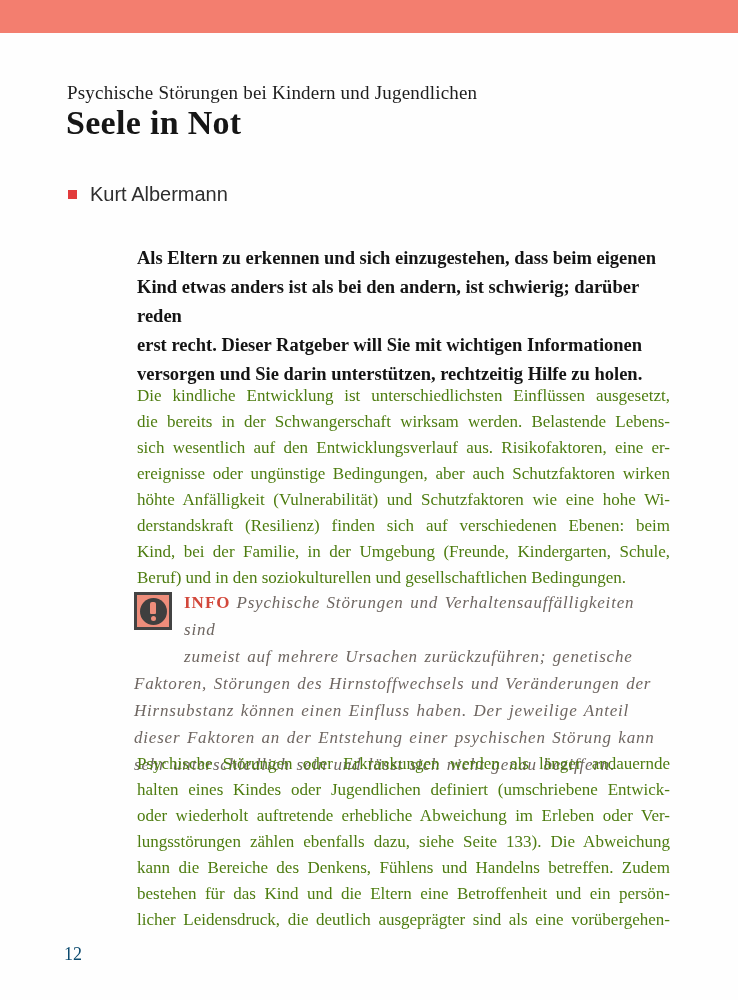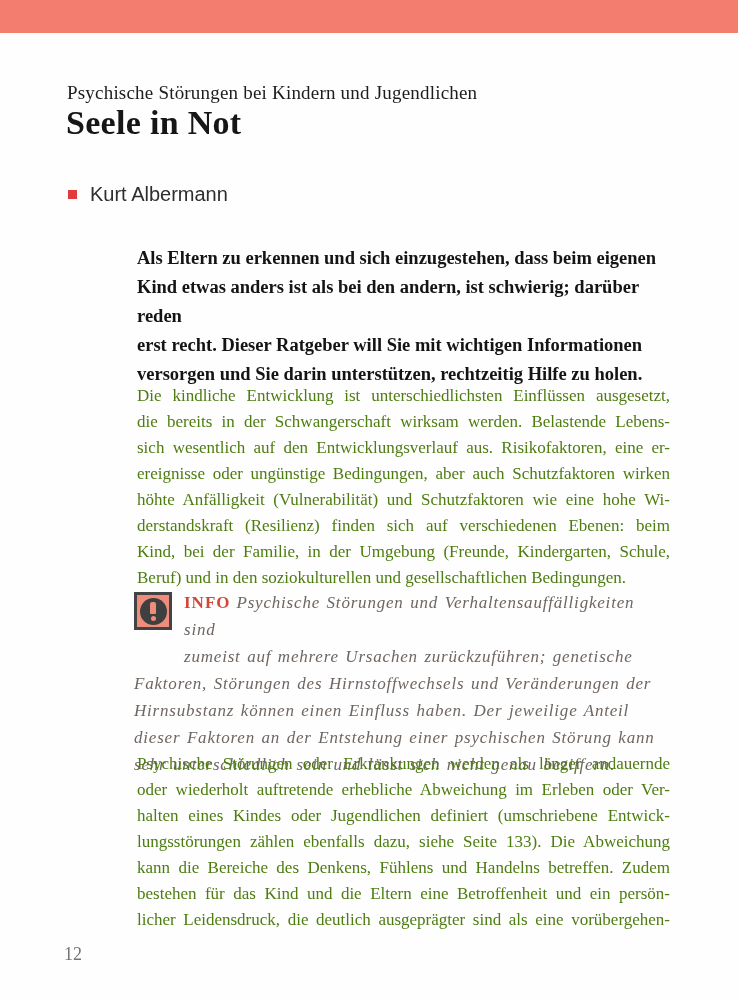--- a/index.html
+++ b/index.html
@@ -113,21 +113,21 @@
   }
   .info-icon .excl-dot {
     width: 5px; height: 5px;
     border-radius: 50%;
     background: #ee8d7b;
   }
   .page-number {
     position: absolute;
     left: 64px; top: 944px;
     font-size: 18px;
-    color: #737373;
+    color: #0c4a6e;
   }
 </style>
 </head>
 <body>
 
 <div class="page">
 
   <div class="top-bar"></div>
 
   <div class="kicker">Psychische Störungen bei Kindern und Jugendlichen</div>
@@ -169,22 +169,22 @@
         <div class="line indented">zumeist auf mehrere Ursachen zurückzuführen; genetische</div>
         <div class="line">Faktoren, Störungen des Hirnstoffwechsels und Veränderungen der</div>
         <div class="line">Hirnsubstanz können einen Einfluss haben. Der jeweilige Anteil</div>
         <div class="line">dieser Faktoren an der Entstehung einer psychischen Störung kann</div>
         <div class="line">sehr unterschiedlich sein und lässt sich nicht genau beziffern.</div>
       </div>
   </div>
 
   <div class="text-block bodypara para2" id="para2">
       <div class="line">Psychische Störungen oder Erkrankungen werden als länger andauernde</div>
+      <div class="line">halten eines Kindes oder Jugendlichen definiert (umschriebene Entwick-</div>
       <div class="line">oder wiederholt auftretende erhebliche Abweichung im Erleben oder Ver-</div>
-      <div class="line">halten eines Kindes oder Jugendlichen definiert (umschriebene Entwick-</div>
       <div class="line">lungsstörungen zählen ebenfalls dazu, siehe Seite 133). Die Abweichung</div>
       <div class="line">kann die Bereiche des Denkens, Fühlens und Handelns betreffen. Zudem</div>
       <div class="line">bestehen für das Kind und die Eltern eine Betroffenheit und ein persön-</div>
       <div class="line">licher Leidensdruck, die deutlich ausgeprägter sind als eine vorübergehen-</div>
     </div>
 
   <div class="page-number">12</div>
 
 </div>
 

